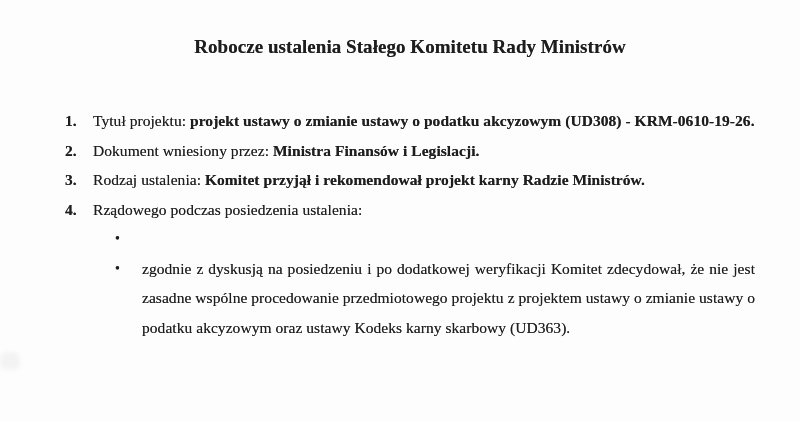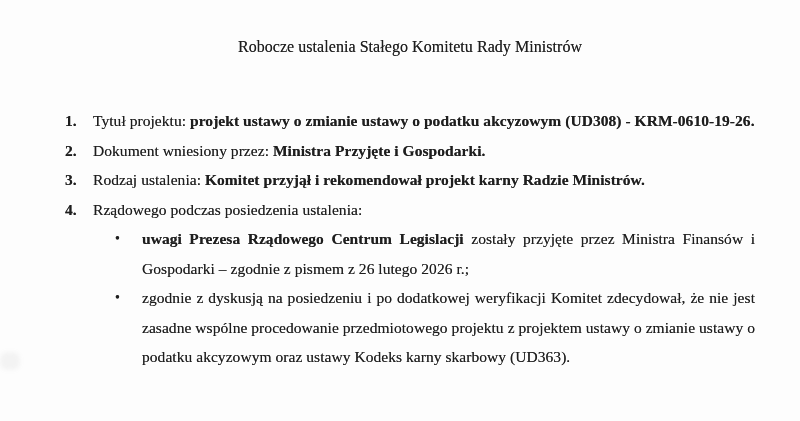--- a/index.html
+++ b/index.html
@@ -31,22 +31,22 @@
   .scanned-text {
     text-shadow: 0 0 0.45px rgba(20,20,20,0.65);
     letter-spacing: 0.05px;
   }
   .titles {
     position: absolute;
     top: 33px;
     left: 65px;
     width: 690px;
     text-align: center;
-    font-weight: normal;
-    font-size: 16px;
+    font-weight: bold;
+    font-size: 19px;
     line-height: 27.5px;
   }
   .content {
     position: absolute;
     top: 106px;
     left: 65px;
     width: 690px;
     font-size: 15.5px;
     line-height: 29.5px;
   }
@@ -94,36 +94,35 @@
 
   <div class="content">
 
     <div class="num-item">
       <div class="num-cell">1.</div>
       <div class="num-text"><span>Tytuł projektu: </span><span class="bold-seg">projekt ustawy o zmianie ustawy o podatku akcyzowym (UD308) - KRM-0610-19-26.</span></div>
     </div>
 
     <div class="num-item">
       <div class="num-cell">2.</div>
-      <div class="num-text"><span>Dokument wniesiony przez: </span><span class="bold-seg">Ministra Przyjęte i Gospodarki.</span></div>
+      <div class="num-text"><span>Dokument wniesiony przez: </span><span class="bold-seg">Ministra Finansów i Legislacji.</span></div>
     </div>
 
     <div class="num-item">
       <div class="num-cell">3.</div>
       <div class="num-text"><span>Rodzaj ustalenia: </span><span class="bold-seg">Komitet przyjął i rekomendował projekt karny Radzie Ministrów.</span></div>
     </div>
 
     <div class="num-item">
       <div class="num-cell">4.</div>
       <div class="num-text"><span>Rządowego podczas posiedzenia ustalenia:</span><span class="bold-seg"></span></div>
     </div>
 
     <div class="bullet-item">
       <div class="bullet-cell">•</div>
-      <div class="bullet-text"><span class="bold-seg">uwagi Prezesa Rządowego Centrum Legislacji</span><span> zostały przyjęte przez Ministra Finansów i Gospodarki – zgodnie z pismem z 26 lutego 2026 r.;</span></div>
     </div>
 
     <div class="bullet-item">
       <div class="bullet-cell">•</div>
       <div class="bullet-text"><span class="bold-seg"></span><span>zgodnie z dyskusją na posiedzeniu i po dodatkowej weryfikacji Komitet zdecydował, że nie jest zasadne wspólne procedowanie przedmiotowego projektu z projektem ustawy o zmianie ustawy o podatku akcyzowym oraz ustawy Kodeks karny skarbowy (UD363).</span></div>
     </div>
 
   </div>
 </div>
 

